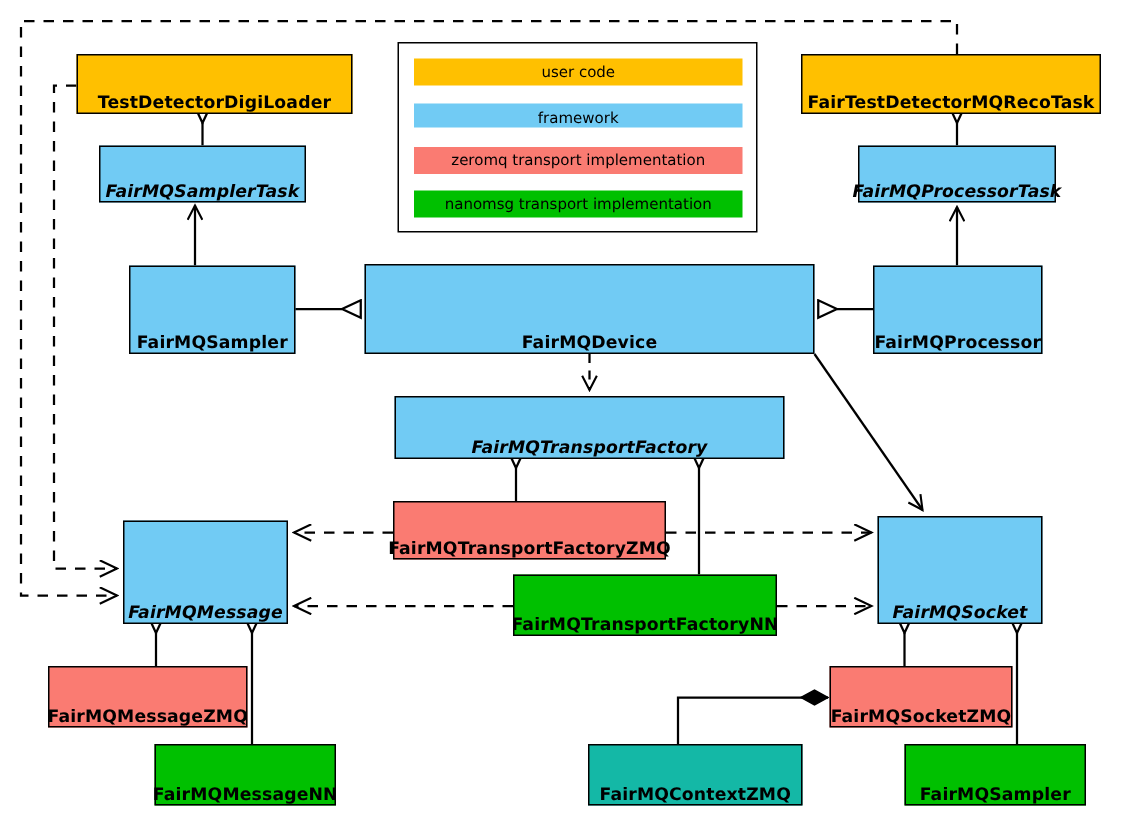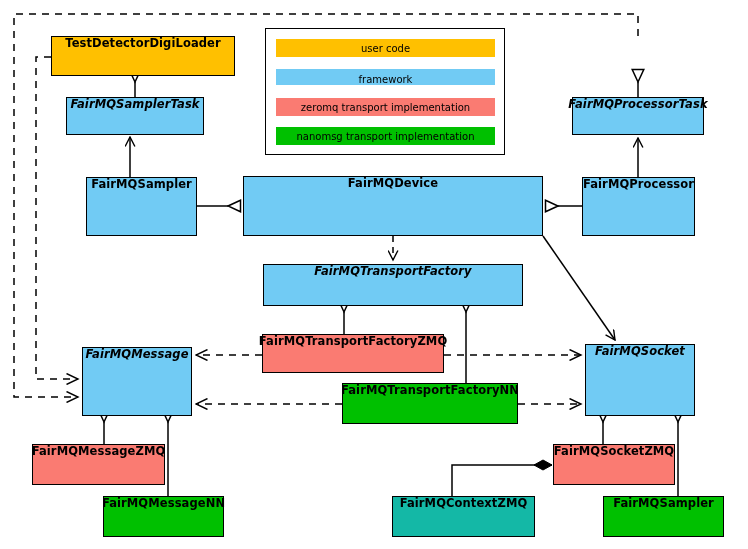--- a/index.html
+++ b/index.html
@@ -20,21 +20,21 @@
     left: 0; top: 0;
     width: 748px;
     height: 549px;
     pointer-events: none;
   }
   .node {
     position: absolute;
     box-sizing: border-box;
     border: 1.6px solid #000000;
     display: flex;
-    align-items: flex-start;
+    align-items: flex-end;
     justify-content: center;
     text-align: center;
     font-size: 11.5px;
     font-weight: bold;
     color: #000000;
     line-height: 1.15;
     letter-spacing: 0.1px;
     z-index: 2;
   }
   .node.abstract {
@@ -135,20 +135,23 @@
   </div>
 
   <div class="node" style="left:74px; top:177px; width:111px; height:59px; background:#71CBF4;margin-left:12px;">
     <span>FairMQSampler</span>
   </div>
 
   <div class="node" style="left:243px; top:176px; width:300px; height:60px; background:#71CBF4;">
     <span>FairMQDevice</span>
   </div>
 
+  <div class="node" style="left:534px; top:36px; width:200px; height:40px; background:#FFC000;">
+    <span>FairTestDetectorMQRecoTask</span>
+  </div>
 
   <div class="node abstract" style="left:572px; top:97px; width:132px; height:38px; background:#71CBF4;">
     <span>FairMQProcessorTask</span>
   </div>
 
   <div class="node" style="left:582px; top:177px; width:113px; height:59px; background:#71CBF4;">
     <span>FairMQProcessor</span>
   </div>
 
   <div class="node abstract" style="left:263px; top:264px; width:260px; height:42px; background:#71CBF4;">

